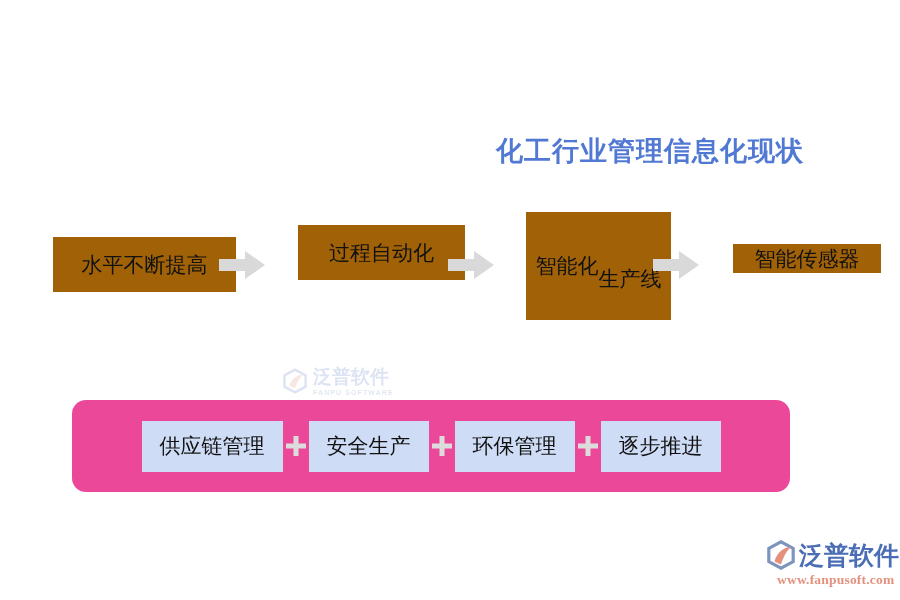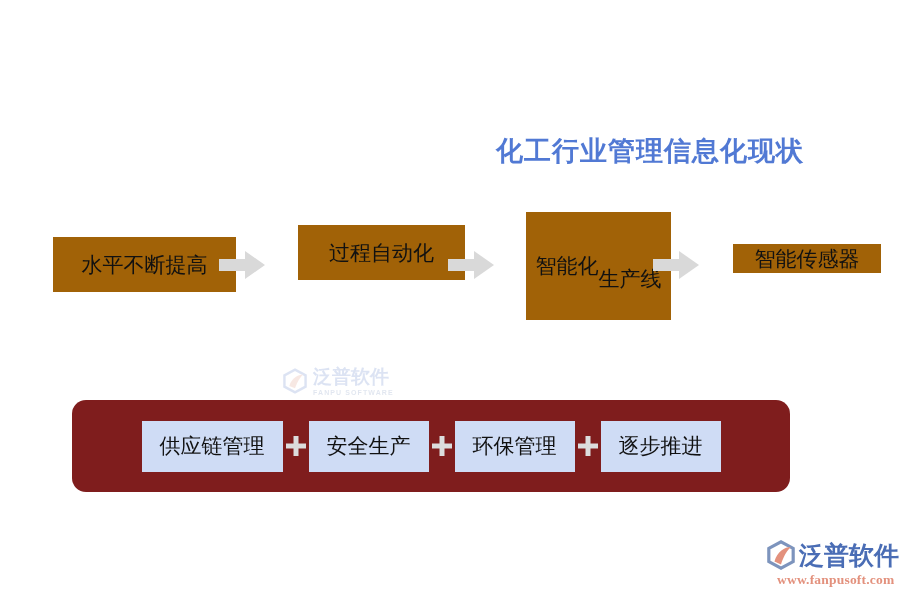--- a/index.html
+++ b/index.html
@@ -117,21 +117,21 @@
     white-space: nowrap;
   }
 
   
   .bottom-panel {
     position: absolute;
     left: 72px;
     top: 400px;
     width: 718px;
     height: 92px;
-    background: #7f1d1d;
+    background: #ec4899;
     border-radius: 14px;
   }
 
   .bottom-items {
     position: absolute;
     left: 0;
     top: 0;
     width: 718px;
     height: 92px;
     display: flex;

